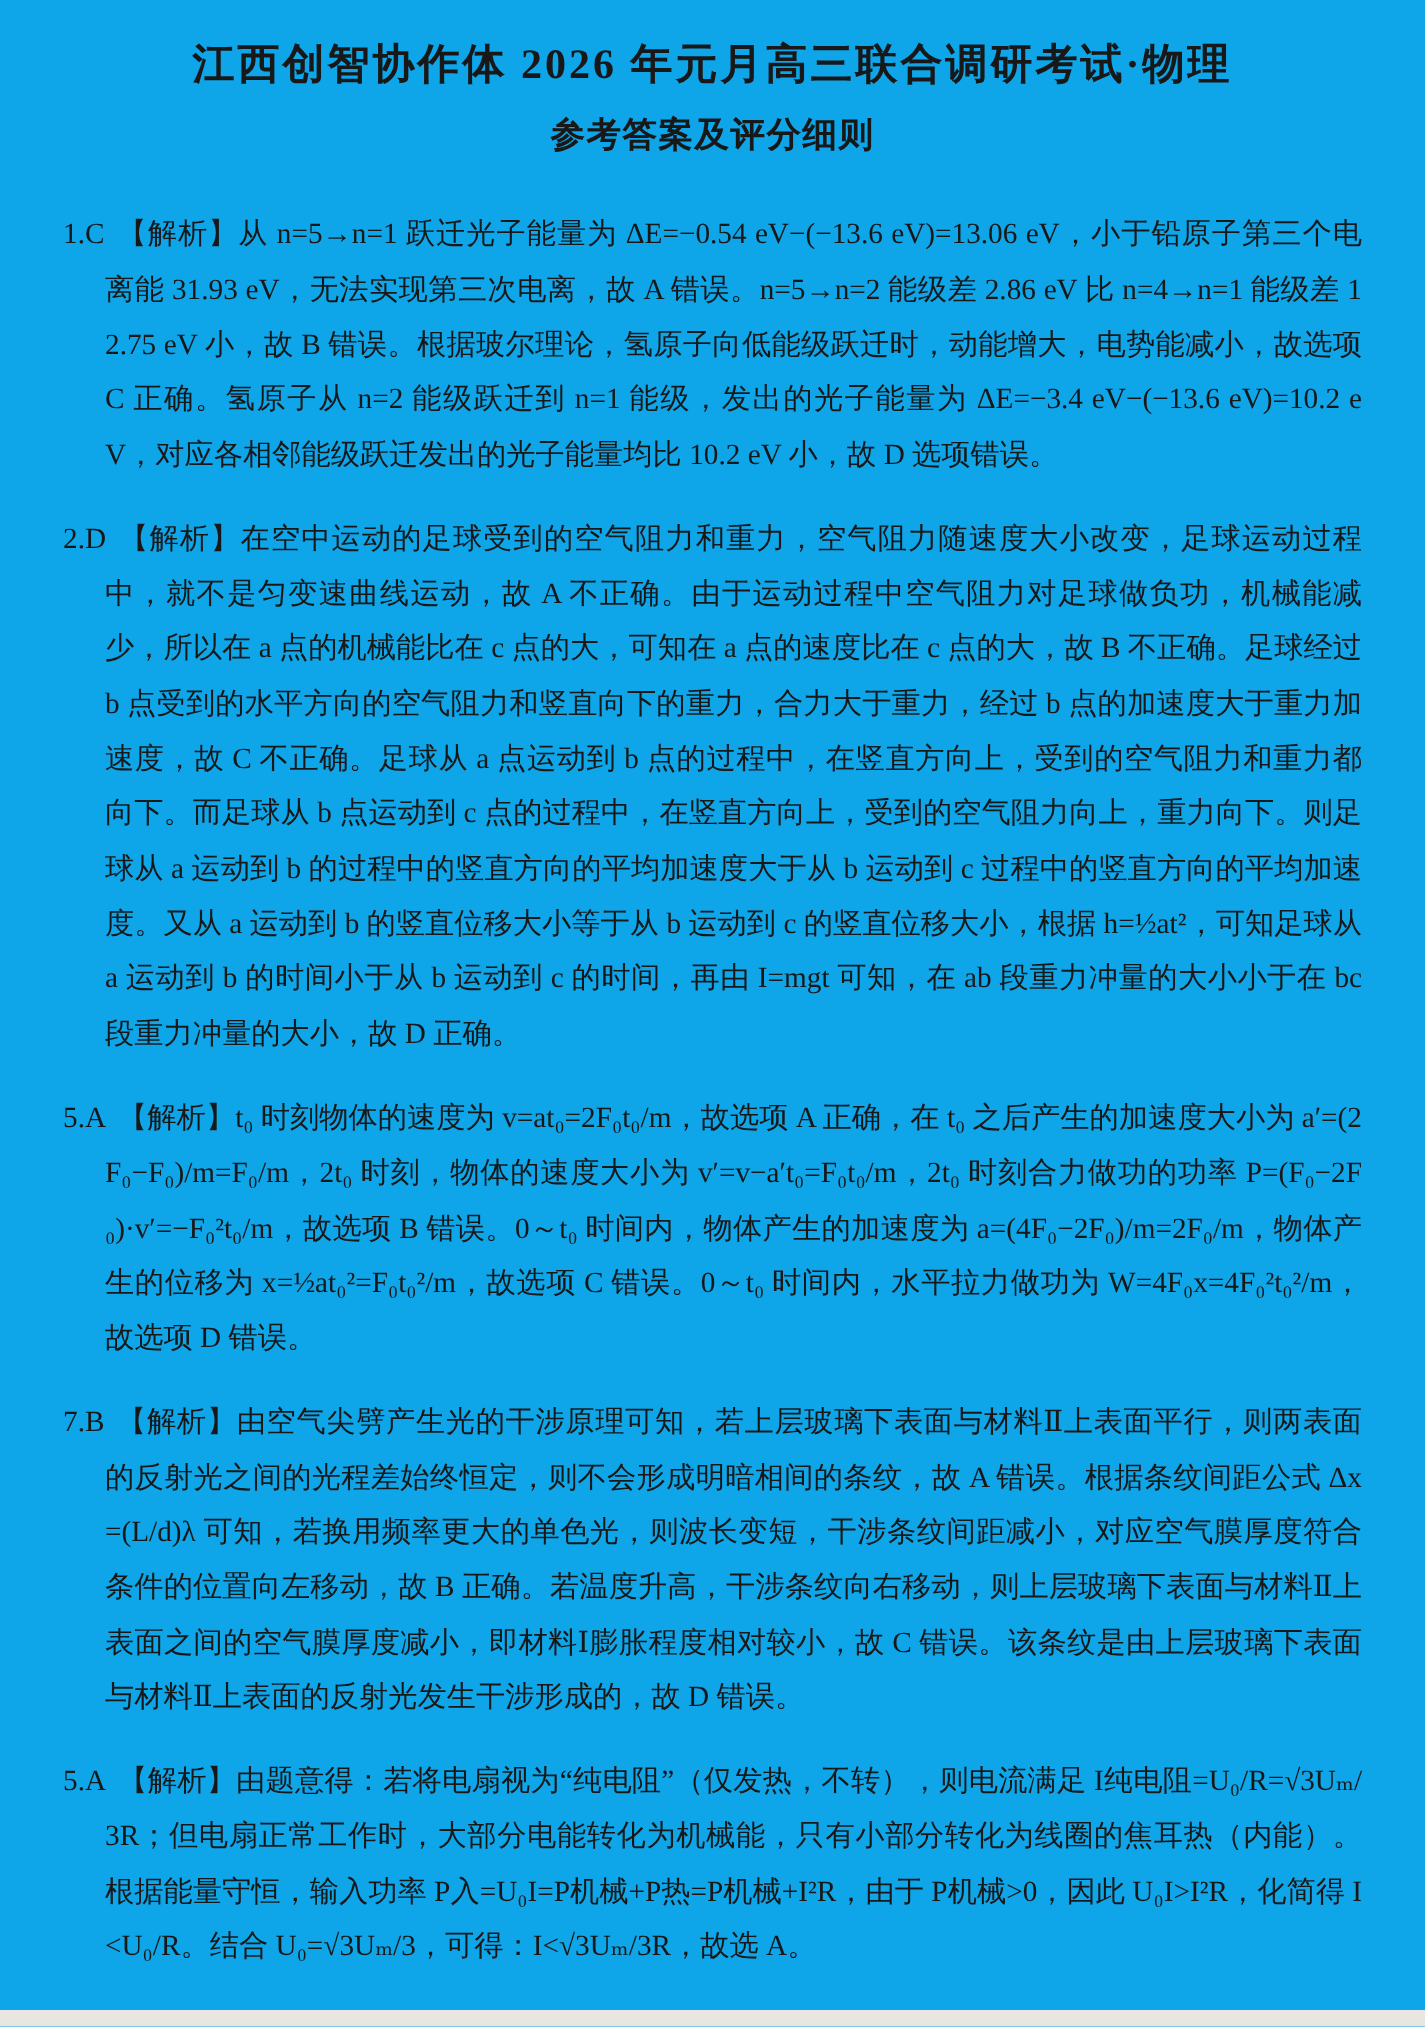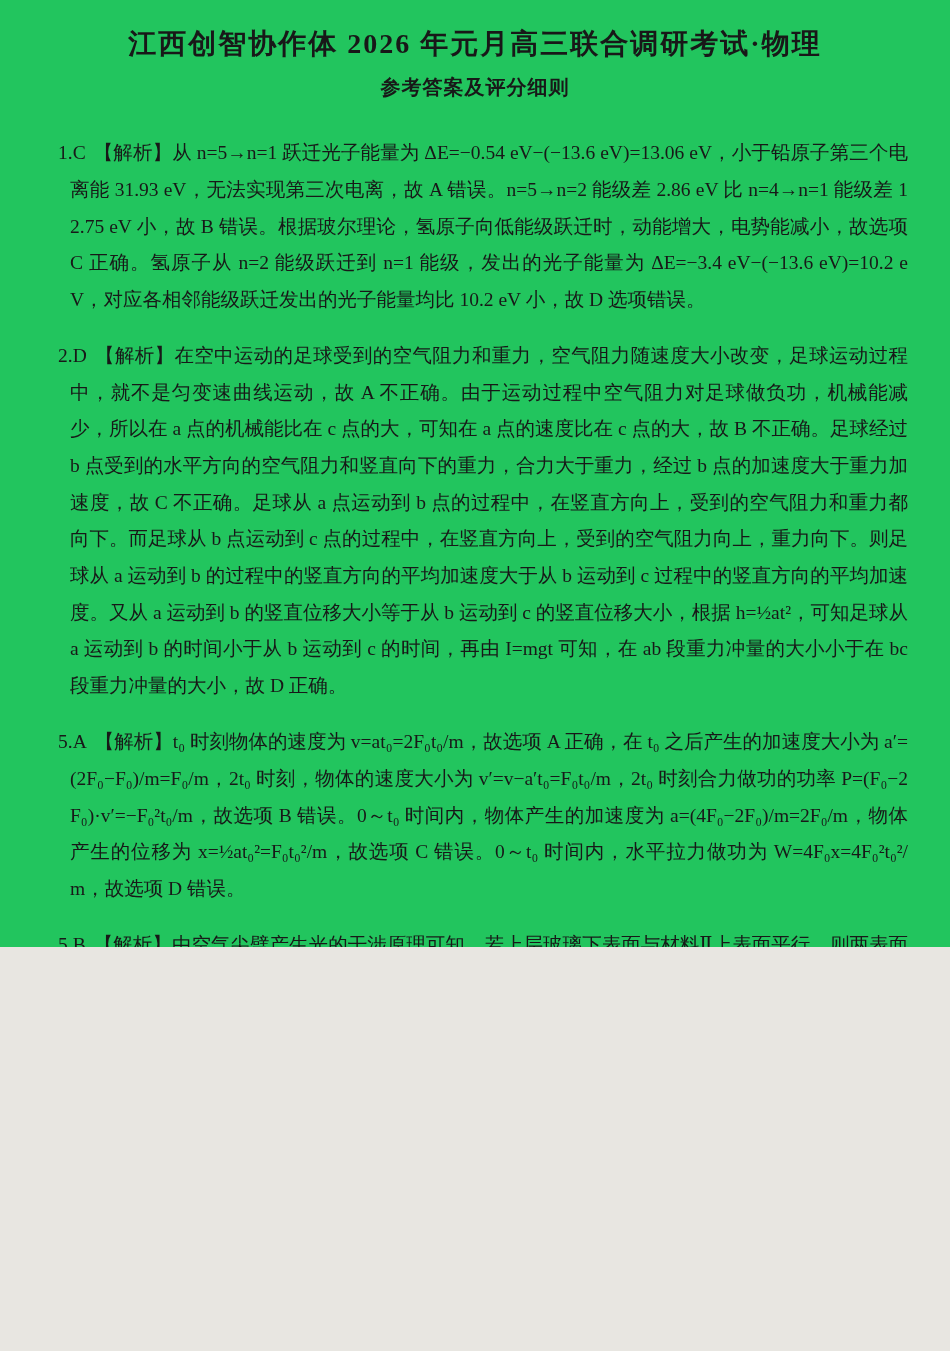--- a/index.html
+++ b/index.html
@@ -3,59 +3,58 @@
 <meta charset="utf-8">
 <style>
   html, body {
     margin: 0;
     padding: 0;
     background: #e8e6e1;
   }
   .page {
     position: relative;
     width: 950px;
-    height: 947px;
+    height: 1340px;
     margin: 0 auto;
-    background: #22c55e;
+    background: #0ea5e9;
     overflow: hidden;
     box-sizing: border-box;
     padding: 26px 42px 0 42px;
     font-family: "Liberation Serif", "DejaVu Serif", serif;
     color: #181818;
   }
   .title {
     text-align: center;
     font-size: 28px;
     font-weight: bold;
     letter-spacing: 2px;
     line-height: 1.3;
   }
   .subtitle {
     text-align: center;
-    font-size: 20px;
+    font-size: 23px;
     font-weight: bold;
     letter-spacing: 1px;
     margin-top: 12px;
   }
   .items {
     margin-top: 34px;
   }
   .item {
     font-size: 19.5px;
     line-height: 1.88;
     text-align: justify;
     padding-left: 28px;
     text-indent: -28px;
     margin-bottom: 12px;
     word-break: break-all;
   }
   .item-head {
     margin-right: 8px;
     white-space: nowrap;
-    margin-left: 16px;
   }
   .tag {
     font-weight: normal;
   }
 </style>
 </head>
 <body>
 
 <div class="page">
   <div class="title">江西创智协作体 2026 年元月高三联合调研考试·物理</div>
@@ -69,22 +68,25 @@
 
     <p class="item">
       <span class="item-head">2.D</span><span class="tag">【解析】</span><span>在空中运动的足球受到的空气阻力和重力，空气阻力随速度大小改变，足球运动过程中，就不是匀变速曲线运动，故 A 不正确。由于运动过程中空气阻力对足球做负功，机械能减少，所以在 a 点的机械能比在 c 点的大，可知在 a 点的速度比在 c 点的大，故 B 不正确。足球经过 b 点受到的水平方向的空气阻力和竖直向下的重力，合力大于重力，经过 b 点的加速度大于重力加速度，故 C 不正确。足球从 a 点运动到 b 点的过程中，在竖直方向上，受到的空气阻力和重力都向下。而足球从 b 点运动到 c 点的过程中，在竖直方向上，受到的空气阻力向上，重力向下。则足球从 a 运动到 b 的过程中的竖直方向的平均加速度大于从 b 运动到 c 过程中的竖直方向的平均加速度。又从 a 运动到 b 的竖直位移大小等于从 b 运动到 c 的竖直位移大小，根据 h=½at²，可知足球从 a 运动到 b 的时间小于从 b 运动到 c 的时间，再由 I=mgt 可知，在 ab 段重力冲量的大小小于在 bc 段重力冲量的大小，故 D 正确。</span>
     </p>
 
     <p class="item">
       <span class="item-head">5.A</span><span class="tag">【解析】</span><span>t₀ 时刻物体的速度为 v=at₀=2F₀t₀/m，故选项 A 正确，在 t₀ 之后产生的加速度大小为 a′=(2F₀−F₀)/m=F₀/m，2t₀ 时刻，物体的速度大小为 v′=v−a′t₀=F₀t₀/m，2t₀ 时刻合力做功的功率 P=(F₀−2F₀)·v′=−F₀²t₀/m，故选项 B 错误。0～t₀ 时间内，物体产生的加速度为 a=(4F₀−2F₀)/m=2F₀/m，物体产生的位移为 x=½at₀²=F₀t₀²/m，故选项 C 错误。0～t₀ 时间内，水平拉力做功为 W=4F₀x=4F₀²t₀²/m，故选项 D 错误。</span>
     </p>
 
     <p class="item">
-      <span class="item-head">5.B</span><span class="tag">【解析】</span><span>由空气尖劈产生光的干涉原理可知，若上层玻璃下表面与材料Ⅱ上表面平行，则两表面的反射光之间的光程差始终恒定，则不会形成明暗相间的条纹，故 A 错误。根据条纹间距公式 Δx=(L/d)λ 可知，若换用频率更大的单色光，则波长变短，干涉条纹间距减小，对应空气膜厚度符合条件的位置向左移动，故 B 正确。若温度升高，干涉条纹向右移动，则上层玻璃下表面与材料Ⅱ上表面之间的空气膜厚度减小，即材料Ⅰ膨胀程度相对较小，故 C 错误。该条纹是由上层玻璃下表面与材料Ⅱ上表面的反射光发生干涉形成的，故 D 错误。</span>
+      <span class="item-head">7.B</span><span class="tag">【解析】</span><span>由空气尖劈产生光的干涉原理可知，若上层玻璃下表面与材料Ⅱ上表面平行，则两表面的反射光之间的光程差始终恒定，则不会形成明暗相间的条纹，故 A 错误。根据条纹间距公式 Δx=(L/d)λ 可知，若换用频率更大的单色光，则波长变短，干涉条纹间距减小，对应空气膜厚度符合条件的位置向左移动，故 B 正确。若温度升高，干涉条纹向右移动，则上层玻璃下表面与材料Ⅱ上表面之间的空气膜厚度减小，即材料Ⅰ膨胀程度相对较小，故 C 错误。该条纹是由上层玻璃下表面与材料Ⅱ上表面的反射光发生干涉形成的，故 D 错误。</span>
     </p>
 
+    <p class="item">
+      <span class="item-head">5.A</span><span class="tag">【解析】</span><span>由题意得：若将电扇视为“纯电阻”（仅发热，不转），则电流满足 I纯电阻=U₀/R=√3Uₘ/3R；但电扇正常工作时，大部分电能转化为机械能，只有小部分转化为线圈的焦耳热（内能）。根据能量守恒，输入功率 P入=U₀I=P机械+P热=P机械+I²R，由于 P机械&gt;0，因此 U₀I&gt;I²R，化简得 I&lt;U₀/R。结合 U₀=√3Uₘ/3，可得：I&lt;√3Uₘ/3R，故选 A。</span>
+    </p>
 
     <p class="item">
       <span class="item-head">6.D</span><span class="tag">【解析】</span><span>若两电荷为异种电荷，在 x=2a 处，电场强度不可能为 0，故两电荷为同种电荷，在 0～2a 范围内电场为正，方向沿 x 轴正方向，所以点电荷 M、N 为正电荷，故 A 错误。2a 处合场强为 0，由 E=kQ/r² 知，QM/4a²=QN/a²，所以 M、N 所带电荷量的绝对值之比为 4∶1，故 B 错误。由于电势是一个相对性概念，零电势的选取是</span>
     </p>
 
   </div>
 </div>
 
 </body></html>

